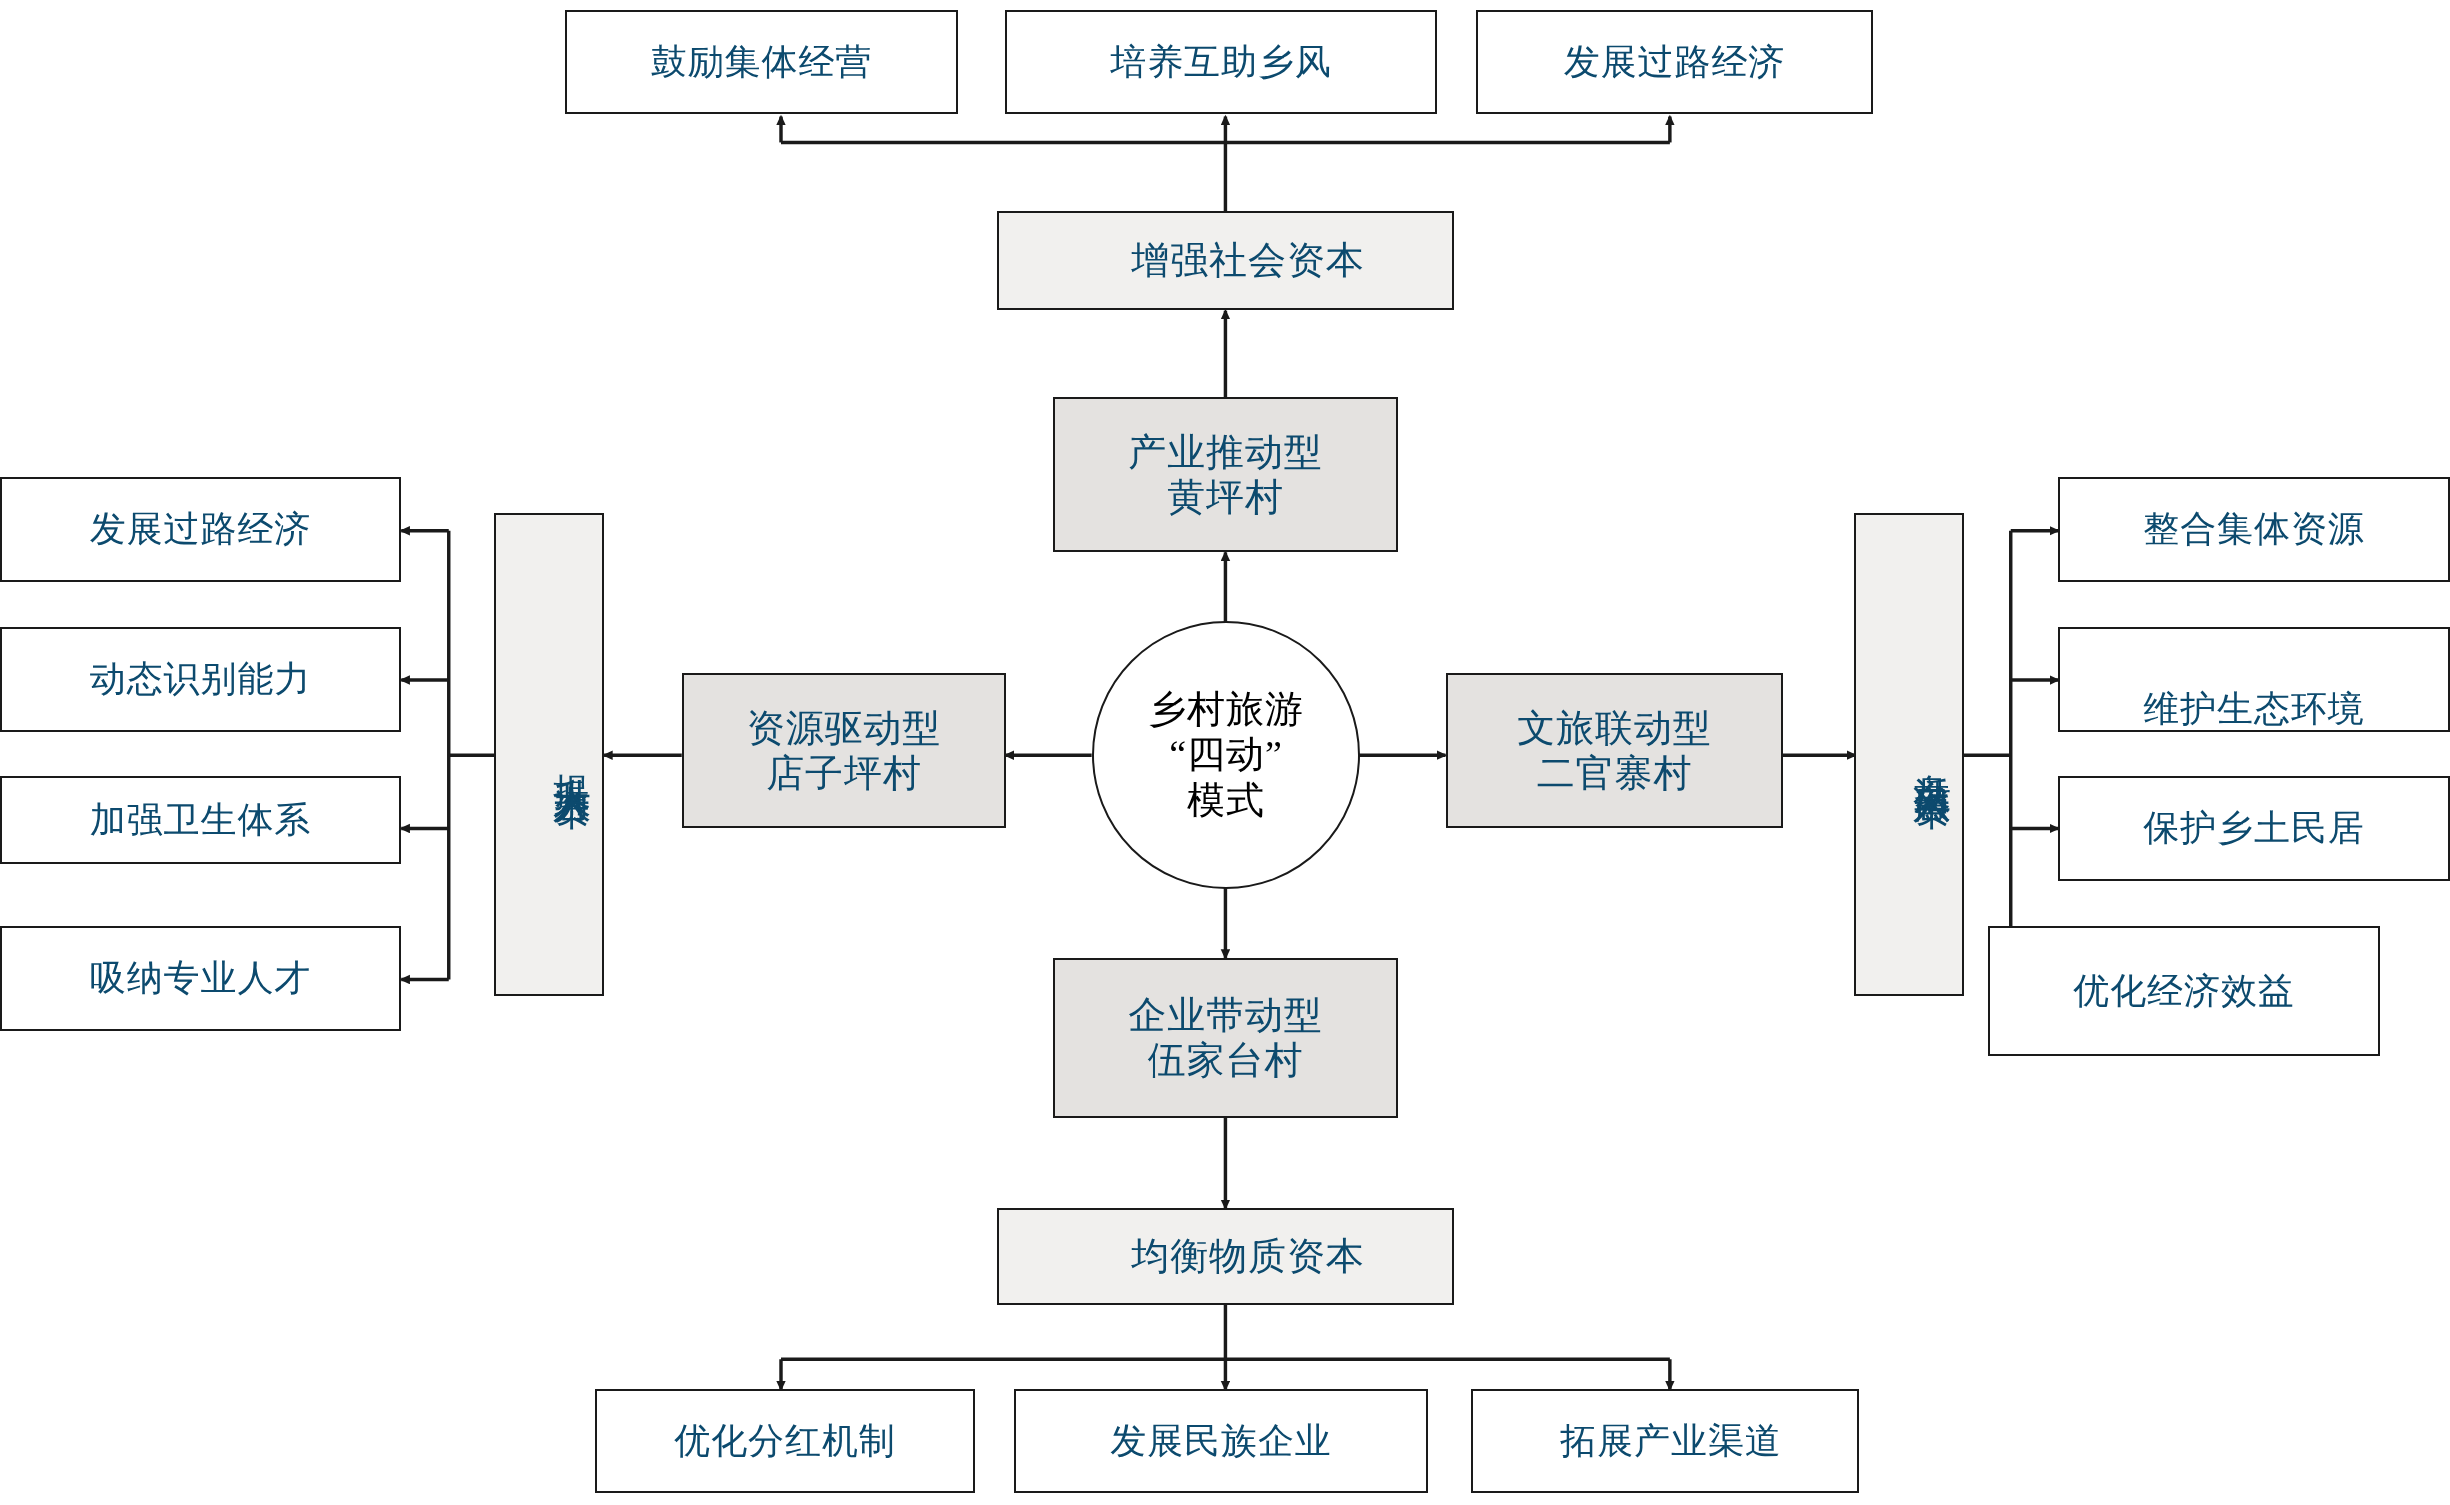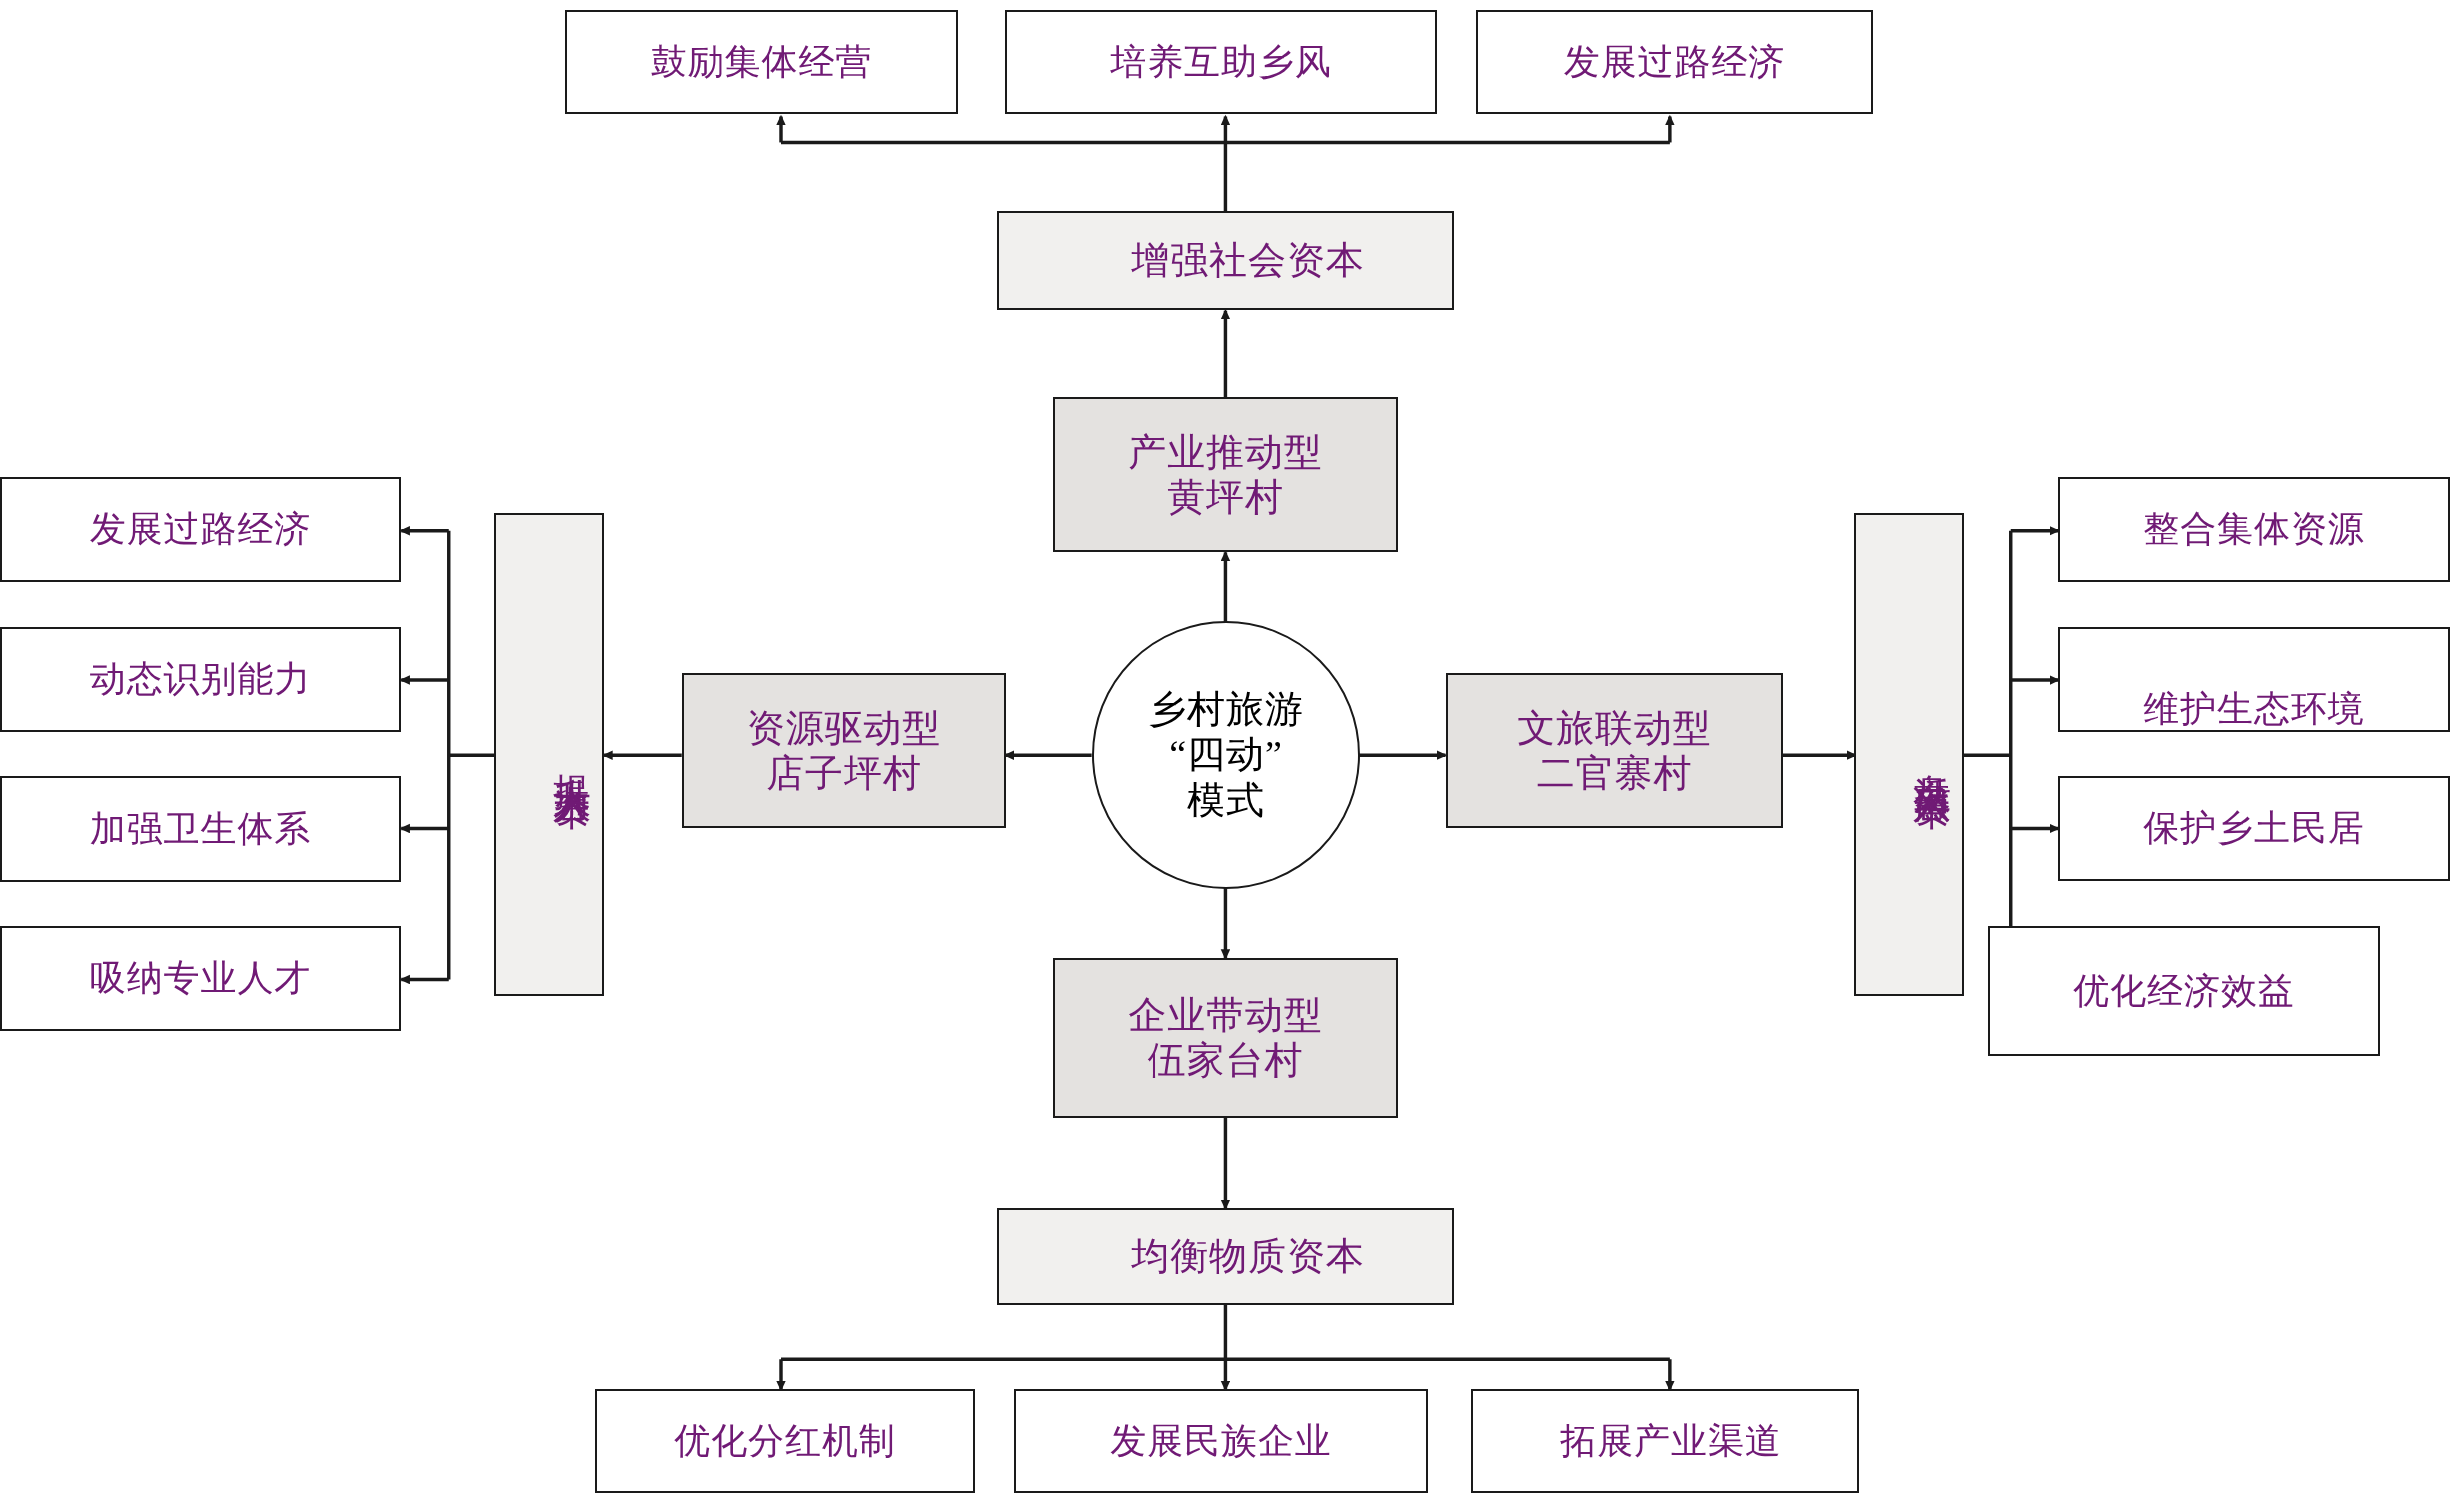--- a/index.html
+++ b/index.html
@@ -27,21 +27,21 @@
   }
   .node {
     position: absolute;
     box-sizing: border-box;
     border: 2.6px solid #1a1a1a;
     background: #ffffff;
     display: flex;
     align-items: center;
     justify-content: center;
     text-align: center;
-    color: #701a75;
+    color: #0c4a6e;
     line-height: 1.18;
     letter-spacing: 0.9px;
   }
   .node.shaded {
     background: #e4e2e0;
   }
   .node.light {
     background: #f1f0ee;
     padding-left: 45px;
   }
@@ -179,21 +179,21 @@
   <div class="node t-sm" style="left:1476px; top:10.4px; width:397px; height:104px;">
     <span>发展过路经济</span>
   </div>
 
   <div class="node t-sm" style="left:0px; top:477px; width:401px; height:105px;">
     <span>发展过路经济</span>
   </div>
   <div class="node t-sm" style="left:0px; top:627px; width:401px; height:105px;">
     <span>动态识别能力</span>
   </div>
-  <div class="node t-sm" style="left:0px; top:776px; width:401px; height:106px;">
+  <div class="node t-sm" style="left:0px; top:776px; width:401px; height:88px;">
     <span>加强卫生体系</span>
   </div>
   <div class="node t-sm" style="left:0px; top:926px; width:401px; height:105px;">
     <span>吸纳专业人才</span>
   </div>
 
   <div class="node t-sm" style="left:2058px; top:477px; width:392px; height:105px;">
     <span>整合集体资源</span>
   </div>
   <div class="node t-sm" style="left:2058px; top:627px; width:392px; height:105px;align-items:flex-end;">

